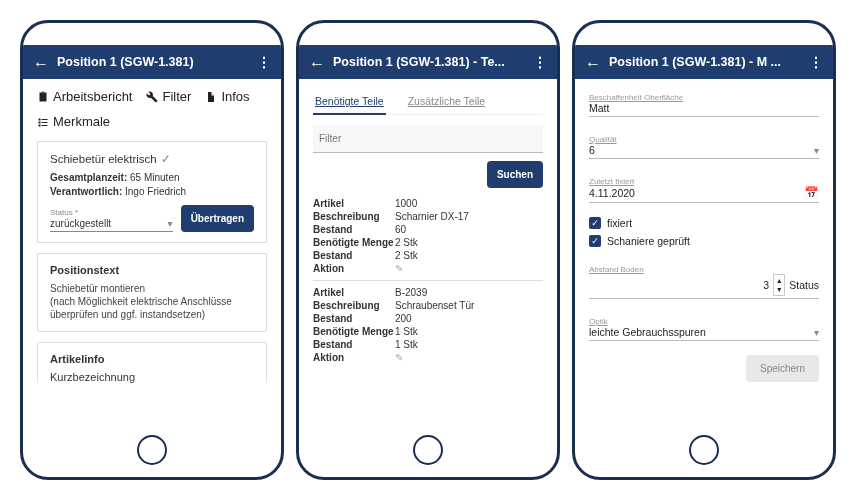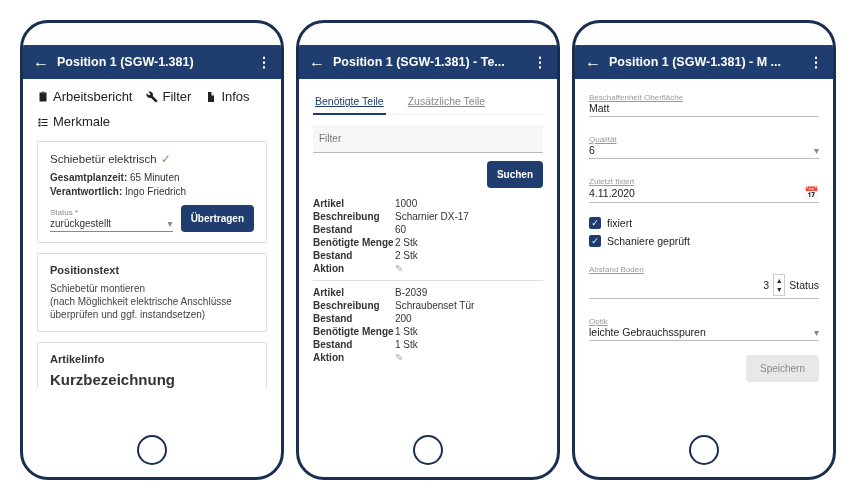--- a/index.html
+++ b/index.html
@@ -115,21 +115,21 @@
     </div>
 
     <div class="card">
       <div class="subhead">Positionstext</div>
       <div class="bodytext" style="white-space:pre-line">Schiebetür montieren
 (nach Möglichkeit elektrische Anschlüsse überprüfen und ggf. instandsetzen)</div>
     </div>
 
     <div class="card" style="border-bottom:none;margin-bottom:0;padding-bottom:0">
       <div class="subhead">Artikelinfo</div>
-      <div style="font-weight:bold;font-size:15px">Kurzbezeichnung</div>
+      <div style="font-weight:normal;font-size:11px">Kurzbezeichnung</div>
     </div>
   </div>
   <div class="phone-bottom">
       <div class="home-btn"></div>
     </div>
 </div>
 
 <div class="phone">
   <div class="phone-top"></div>
   <div class="app-bar">

